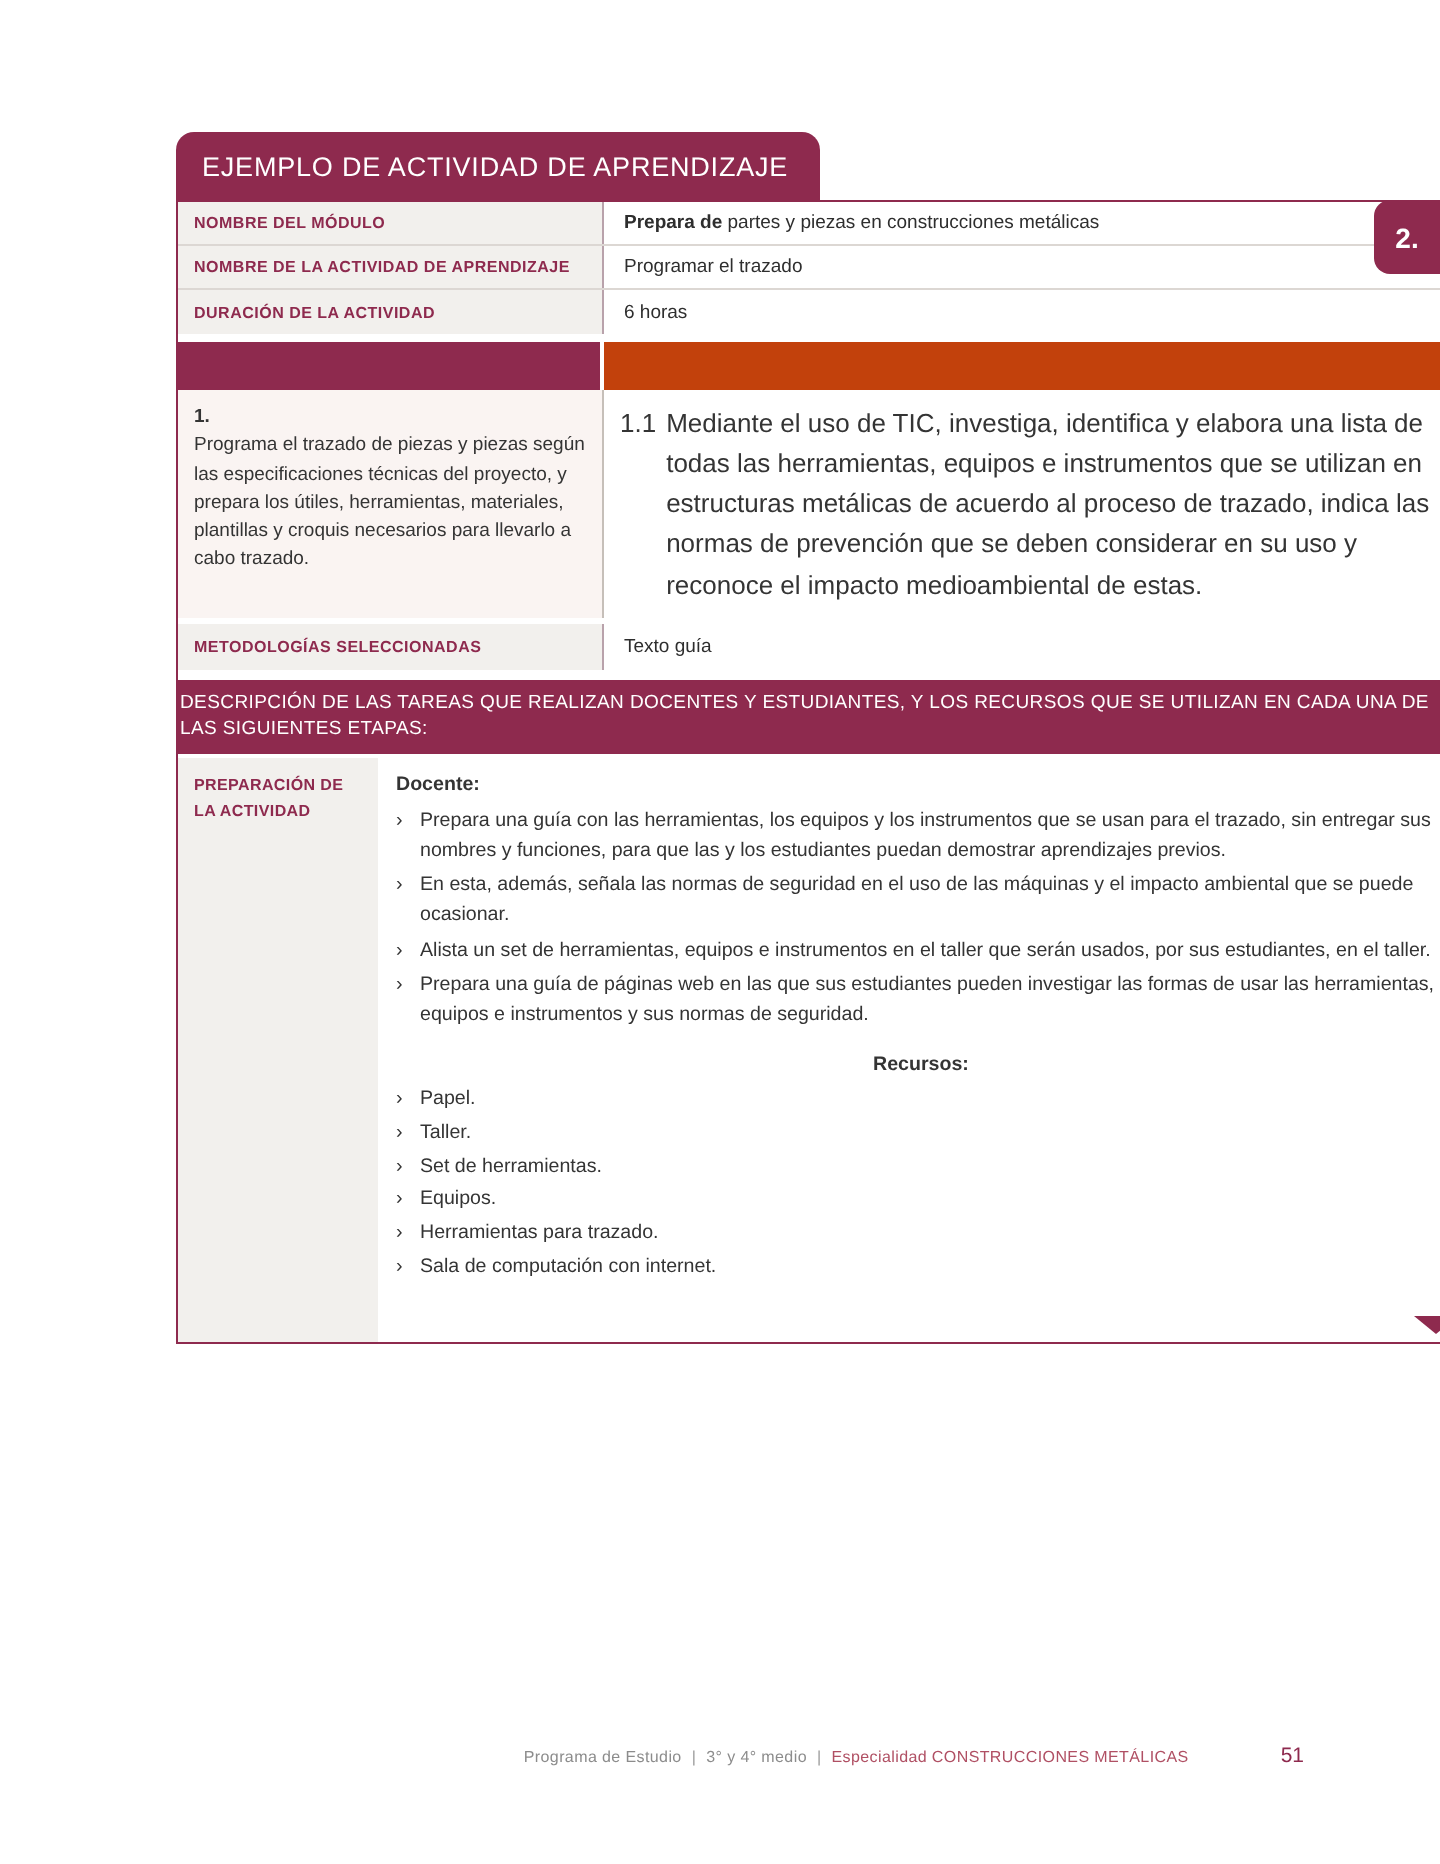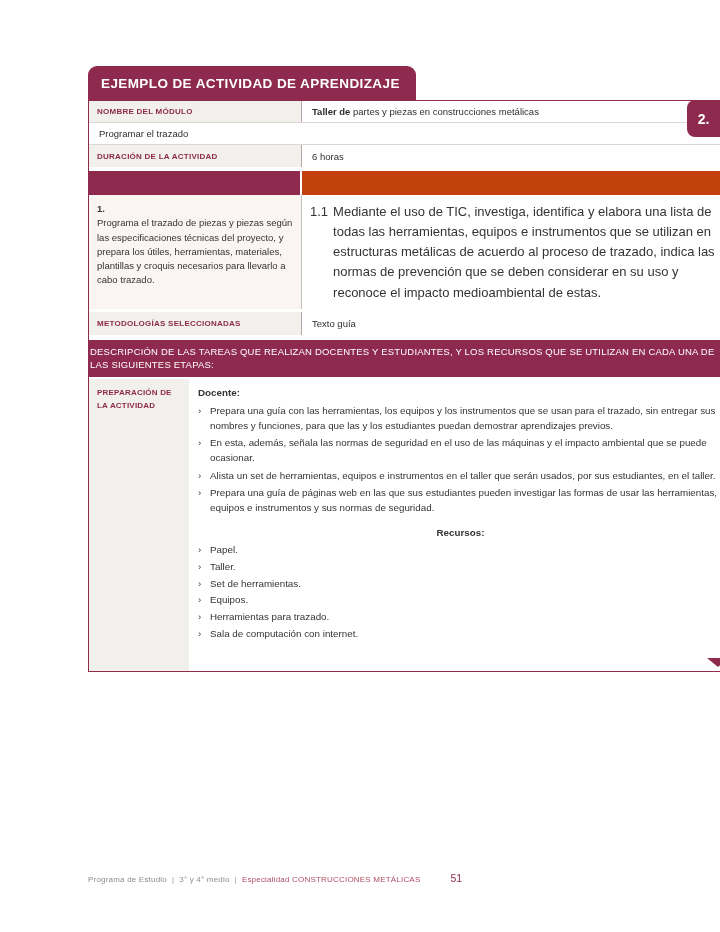--- a/index.html
+++ b/index.html
@@ -12,21 +12,21 @@
   }
 
   .doc-content { position: absolute; left: 88px; top: 66px; width: 564px; }
 
   
   .title-bar {
     display: inline-flex; align-items: center;
     background: #8E2A4E; color: #fff;
     height: 34px; padding: 0 16px 0 13px;
     border-radius: 9px 9px 0 0;
-    font-size: 13.5px; font-weight: bold; letter-spacing: 0.4px;
+    font-size: 13.5px; font-weight: normal; letter-spacing: 0.4px;
   }
 
   
   .main-table {
     width: 648px; height: 572px;
     border: 1px solid #8E2A4E;
     background: #c2410c;
     display: flex; flex-direction: column;
     position: relative;
   }
@@ -127,43 +127,44 @@
     width: 33px; height: 37px;
     background: #8E2A4E; color: #fff;
     border-radius: 8px 0 0 8px;
     display: flex; align-items: center; justify-content: center;
     font-size: 14px; font-weight: bold;
   }
 
   
   .footer {
     position: absolute; left: 88px; top: 872px; width: 564px;
-    display: flex; justify-content: flex-start; align-items: baseline; gap: 30px;
+    display: flex; justify-content: flex-end; align-items: baseline; gap: 46px;
   }
   .footer-text { font-size: 8px; color: #8C8C8C; letter-spacing: 0.2px; }
   .footer-text .sep { margin: 0 5px; color: #9A9A9A; }
   .footer-text .specialty { color: #B05064; }
   .page-number { font-size: 10.5px; color: #8E2A4E; }
 </style>
 </head>
 <body>
 
 <div class="doc-content">
 
   <div class="title-bar">EJEMPLO DE ACTIVIDAD DE APRENDIZAJE</div>
 
   <div class="main-table">
 
     <div class="row info-row">
       <div class="label-cell">NOMBRE DEL MÓDULO</div>
       <div class="value-cell">
-        <span style="font-weight:bold;">Taller de</span>&nbsp;<span> partes y piezas en construcciones metálicas</span>
+        <span style="font-weight:bold;">Prepara de</span>&nbsp;<span> partes y piezas en construcciones metálicas</span>
       </div>
     </div>
     <div class="row info-row">
+      <div class="label-cell">NOMBRE DE LA ACTIVIDAD DE APRENDIZAJE</div>
       <div class="value-cell">Programar el trazado</div>
     </div>
     <div class="row info-row">
       <div class="label-cell">DURACIÓN DE LA ACTIVIDAD</div>
       <div class="value-cell">6 horas</div>
     </div>
 
     <div class="gap" style="height:4px;"></div>
 
     <div class="row header-row">

